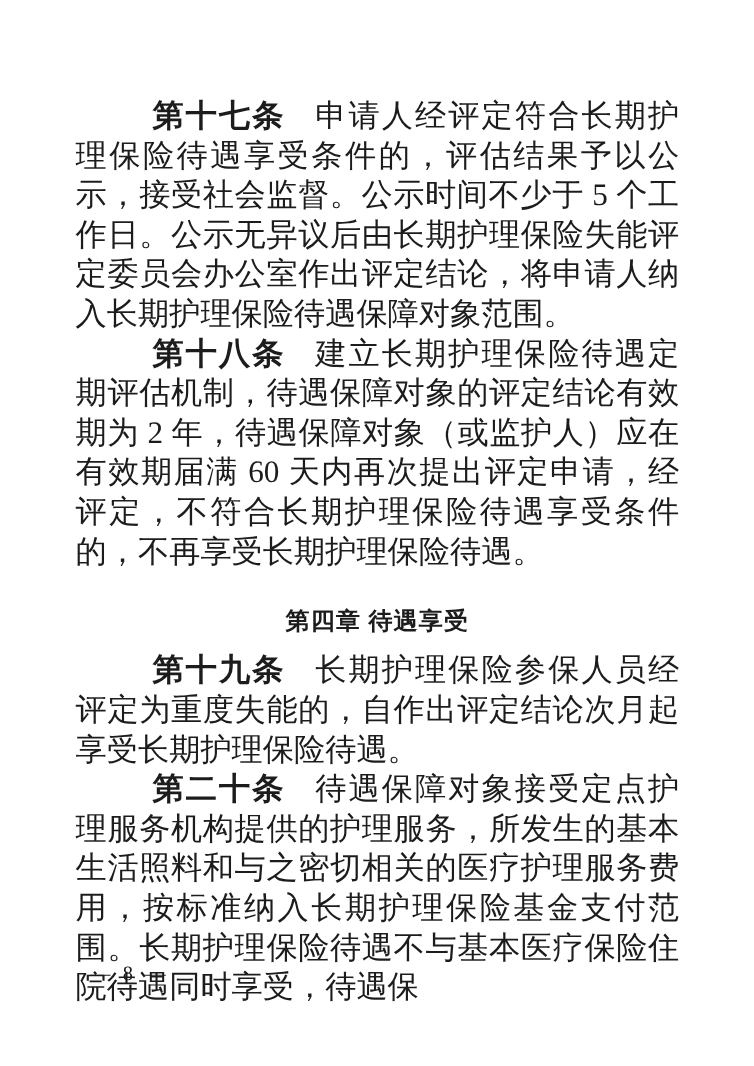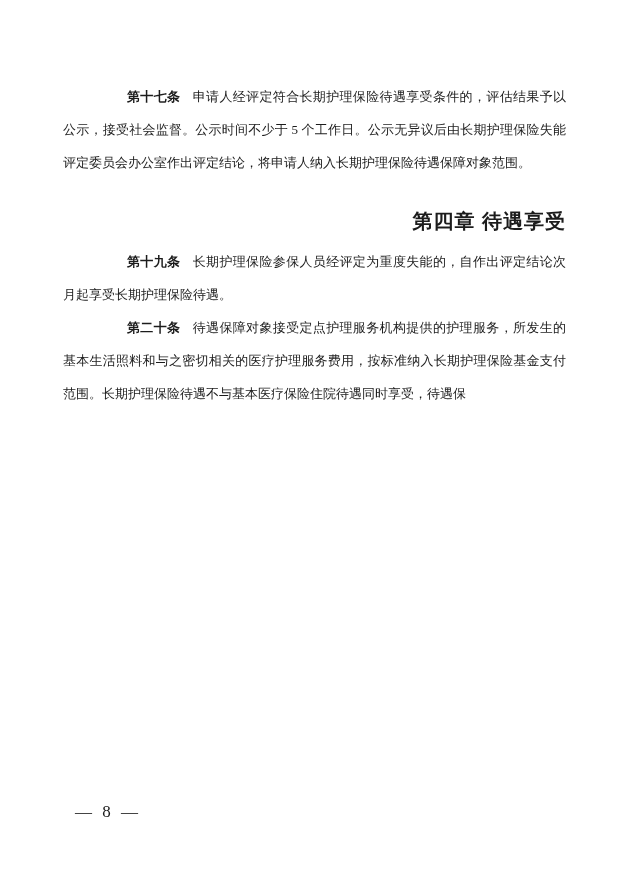--- a/index.html
+++ b/index.html
@@ -24,58 +24,59 @@
     background: #ffffff;
   }
   .content {
     position: absolute;
     top: 80px;
     left: 63px;
     width: 503px;
   }
   .para {
     margin: 0;
-    font-size: 13px;
+    font-size: 26px;
     line-height: 33px;
     text-align: justify;
     text-justify: inter-character;
     text-indent: 64px;
     word-break: break-all;
   }
   .para .label {
     font-weight: bold;
     margin-right: 0.95em;
   }
   .chapter {
     margin: 26px 0 7px 0;
     font-size: 20px;
     line-height: 33px;
     font-weight: bold;
-    text-align: right;
-    font-family: Liberation Sans, sans-serif;
+    text-align: center;
+    font-family: Liberation Serif, serif;
     letter-spacing: 1px;
   }
   .footer {
     position: absolute;
     left: 75px;
     top: 801px;
     font-size: 17px;
     line-height: 22px;
     letter-spacing: 3px;
     color: #1c1c1c;
   }
 </style>
 </head>
 <body>
 
 <div class="page">
   <div class="content" id="paragraphs">
   <p class="para"><span class="label">第十七条</span><span class="text">申请人经评定符合长期护理保险待遇享受条件的，评估结果予以公示，接受社会监督。公示时间不少于 5 个工作日。公示无异议后由长期护理保险失能评定委员会办公室作出评定结论，将申请人纳入长期护理保险待遇保障对象范围。</span></p>
 
 
+  <p class="para"><span class="label">第十八条</span><span class="text">建立长期护理保险待遇定期评估机制，待遇保障对象的评定结论有效期为 2 年，待遇保障对象（或监护人）应在有效期届满 60 天内再次提出评定申请，经评定，不符合长期护理保险待遇享受条件的，不再享受长期护理保险待遇。</span></p>
 
   <h2 class="chapter">第四章 待遇享受</h2>
 
   <p class="para"><span class="label">第十九条</span><span class="text">长期护理保险参保人员经评定为重度失能的，自作出评定结论次月起享受长期护理保险待遇。</span></p>
 
   <p class="para"><span class="label">第二十条</span><span class="text">待遇保障对象接受定点护理服务机构提供的护理服务，所发生的基本生活照料和与之密切相关的医疗护理服务费用，按标准纳入长期护理保险基金支付范围。长期护理保险待遇不与基本医疗保险住院待遇同时享受，待遇保</span></p>
 </div>
   <div class="footer">— 8 —</div>
 </div>
 

